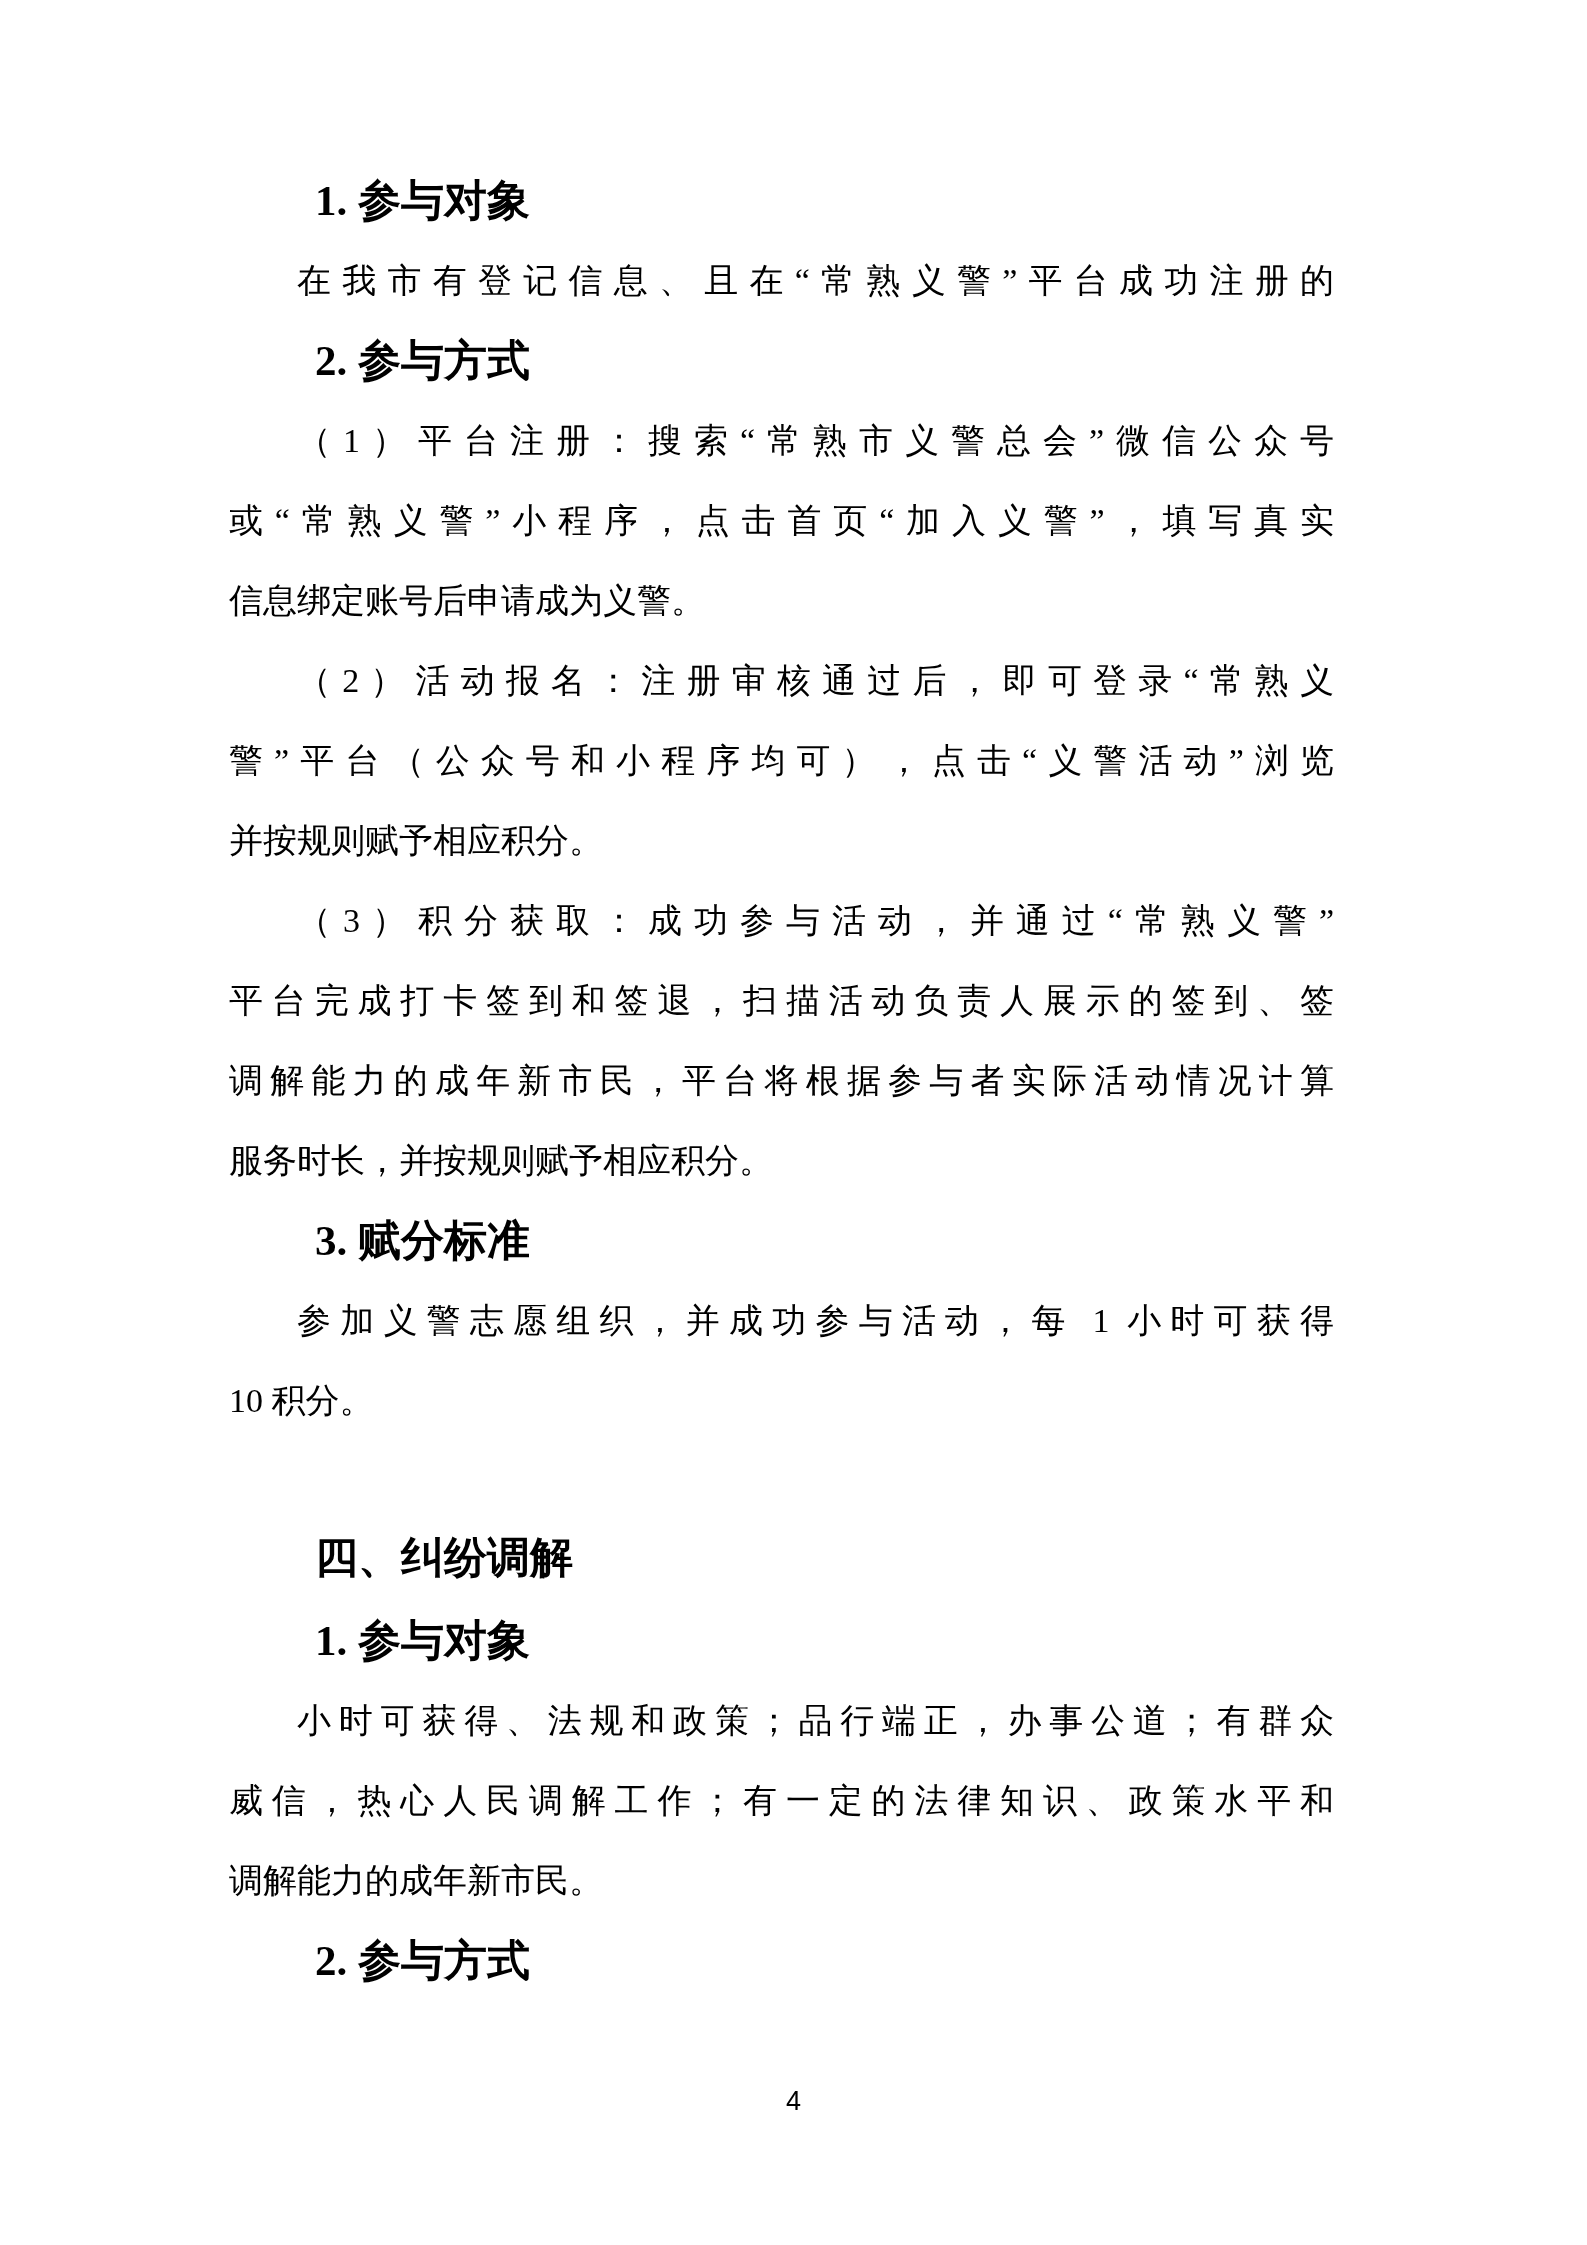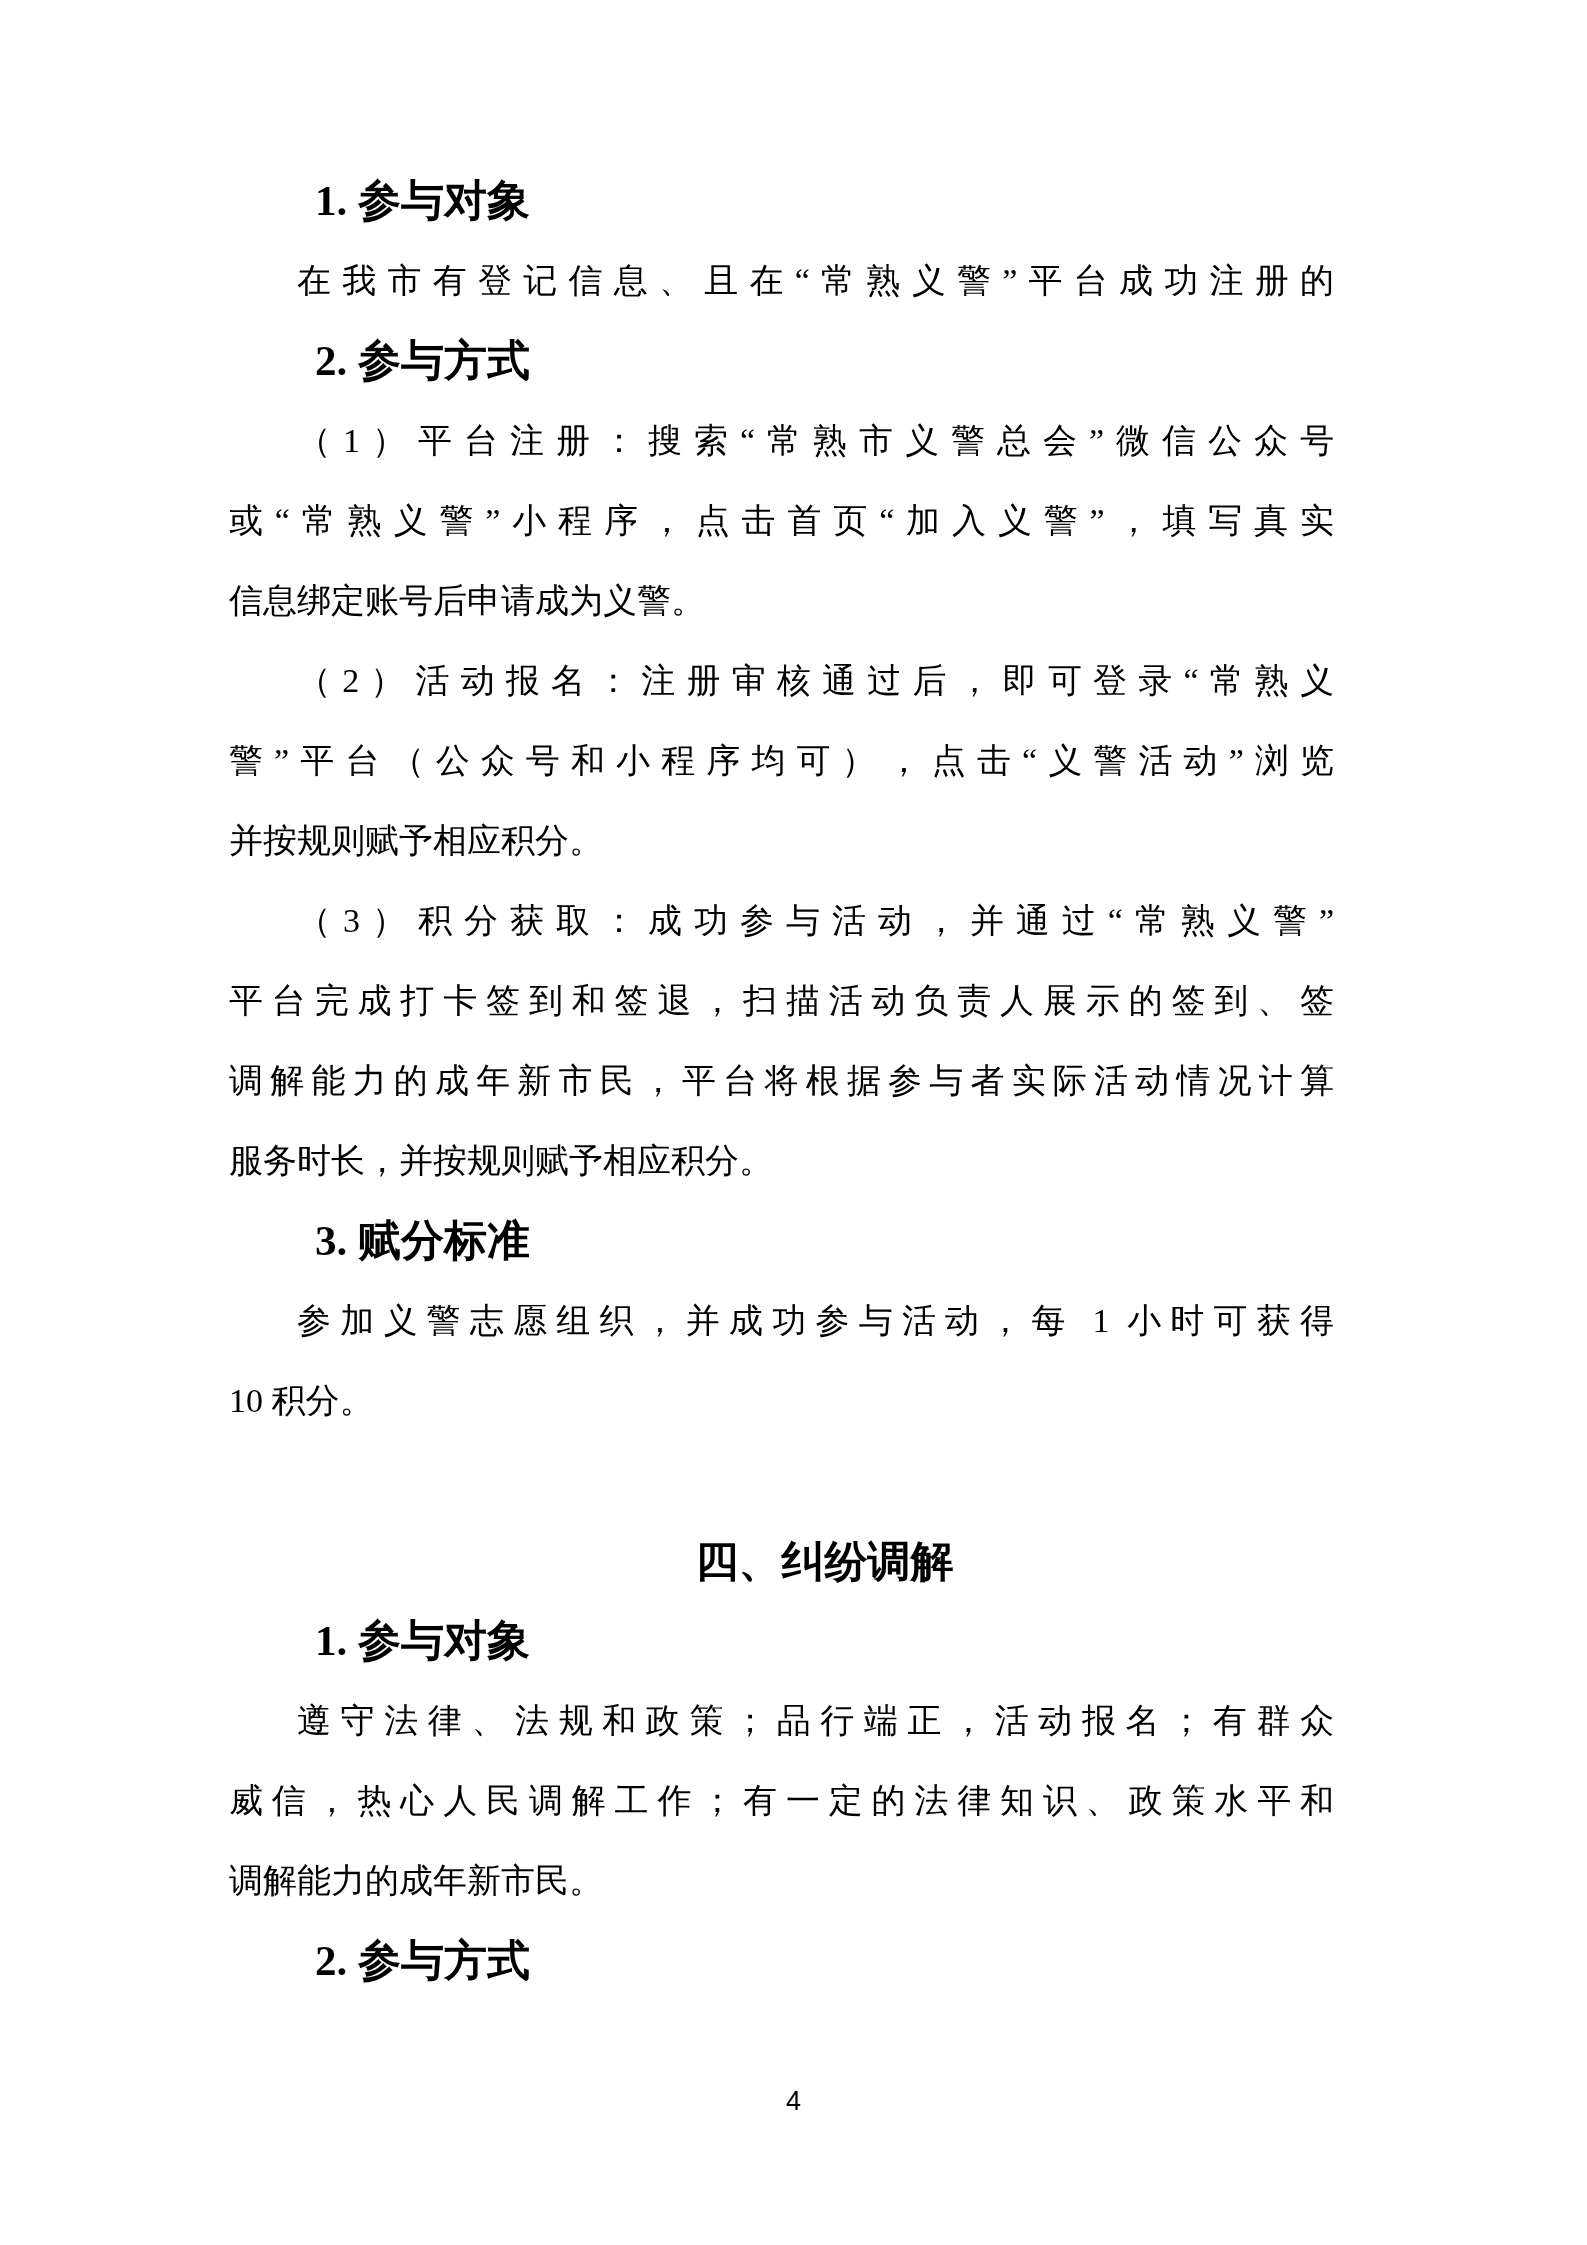--- a/index.html
+++ b/index.html
@@ -37,22 +37,21 @@
     text-indent: 2em;
   }
   .line.h-num {
     font-weight: bold;
     font-size: 43px;
     font-family: "Liberation Serif", "DejaVu Serif", serif;
   }
   .line.h-section {
     font-weight: bold;
     font-size: 43px;
-    font-family: Liberation Sans, sans-serif;
-    text-align: center;
+    font-family: Liberation Mono, monospace;
   }
   .line.blank {
     height: 80px;
   }
   .footer {
     position: absolute;
     left: 0;
     width: 1587px;
     top: 2083px;
     height: 36px;
@@ -80,19 +79,19 @@
       <div class="line body indent justify">（3）积分获取：成功参与活动，并通过“常熟义警”</div>
       <div class="line body justify">平台完成打卡签到和签退，扫描活动负责人展示的签到、签</div>
       <div class="line body justify">调解能力的成年新市民，平台将根据参与者实际活动情况计算</div>
       <div class="line body">服务时长，并按规则赋予相应积分。</div>
       <div class="line h-num indent">3. 赋分标准</div>
       <div class="line body indent justify">参加义警志愿组织，并成功参与活动，每 1 小时可获得</div>
       <div class="line body">10 积分。</div>
       <div class="line blank"></div>
       <div class="line h-section indent">四、纠纷调解</div>
       <div class="line h-num indent">1. 参与对象</div>
-      <div class="line body indent justify">遵守法律、法规和政策；品行端正，活动报名；有群众</div>
+      <div class="line body indent justify">小时可获得、法规和政策；品行端正，办事公道；有群众</div>
       <div class="line body justify">威信，热心人民调解工作；有一定的法律知识、政策水平和</div>
       <div class="line body">调解能力的成年新市民。</div>
       <div class="line h-num indent">2. 参与方式</div>
     </div>
   <div class="footer">4</div>
 </div>
 
 </body></html>

